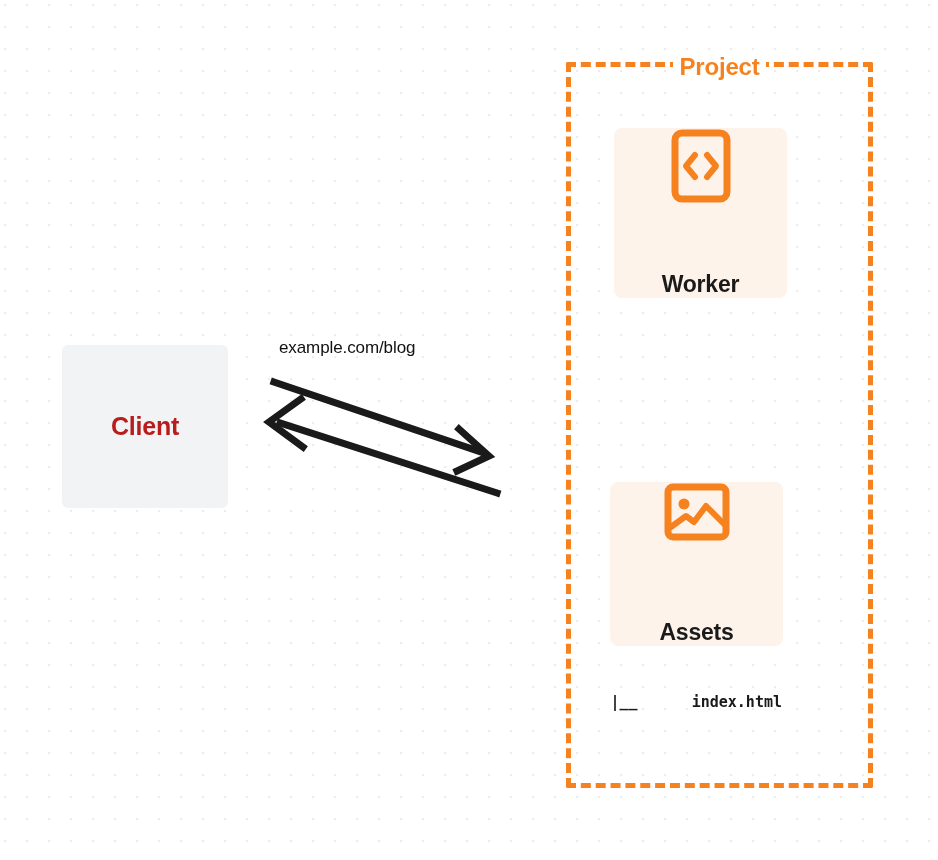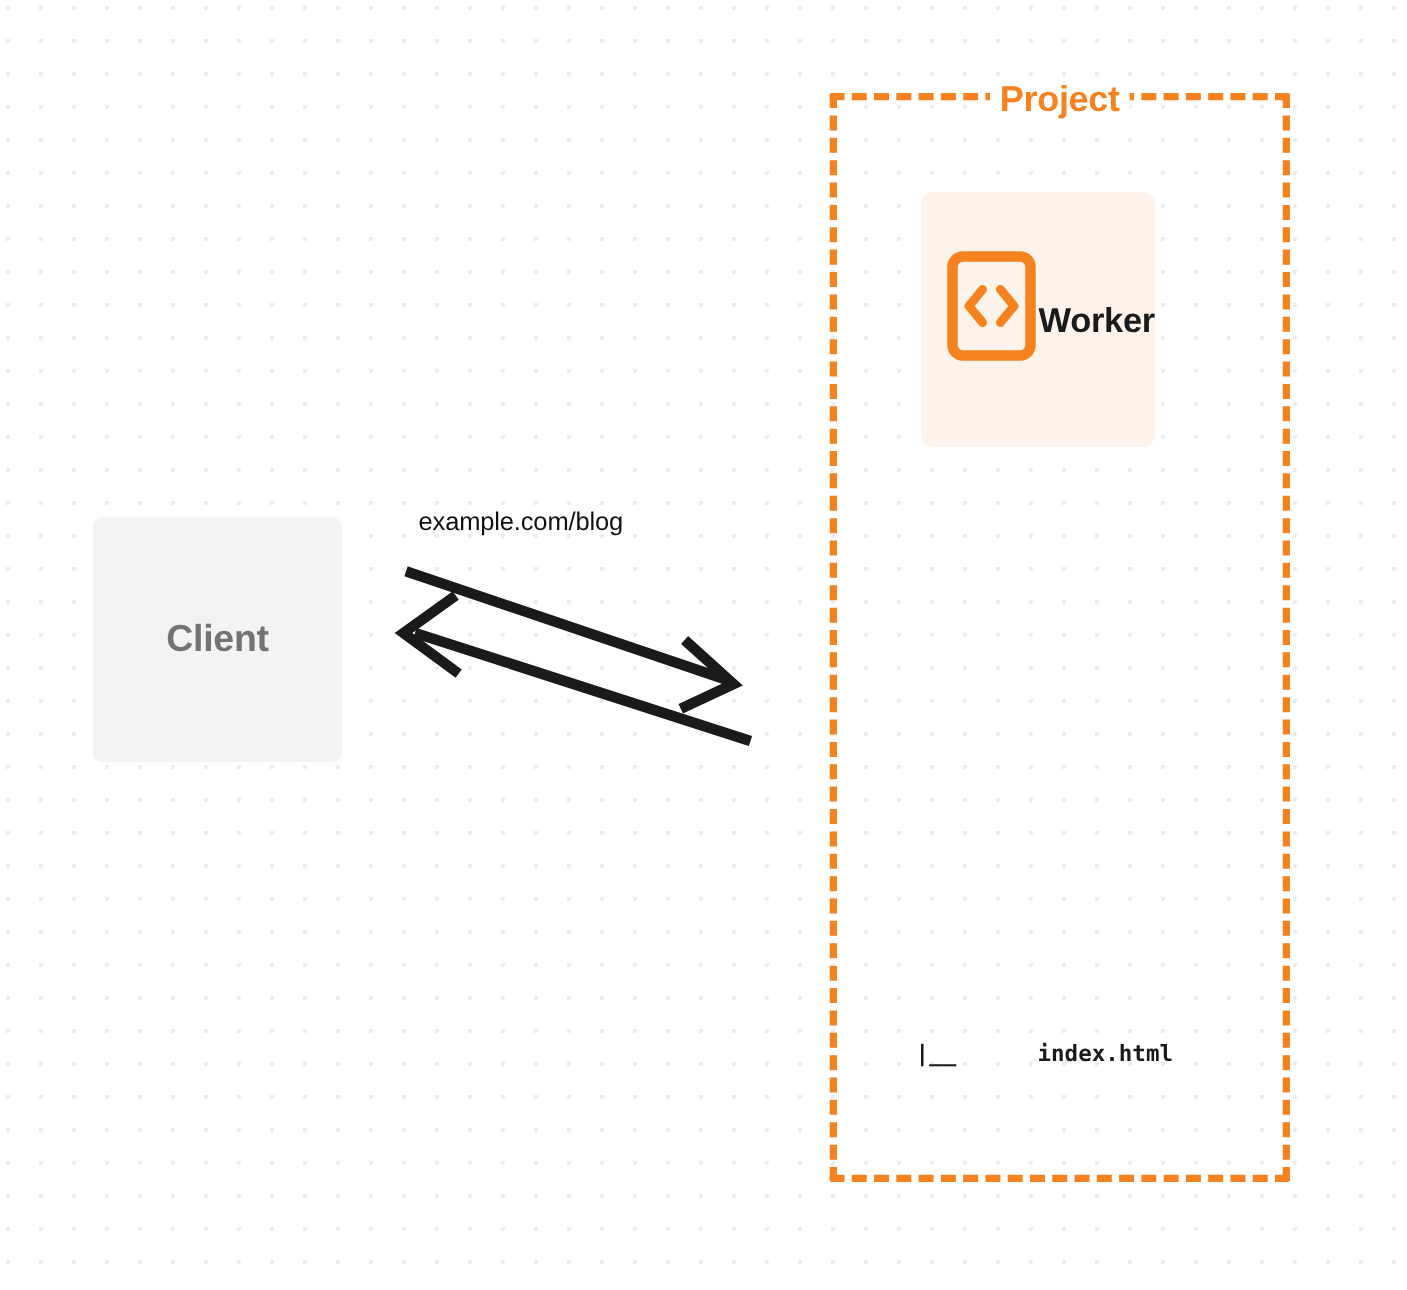--- a/index.html
+++ b/index.html
@@ -33,21 +33,21 @@
     height: 163px;
     background: #f2f3f4;
     border-radius: 6px;
     display: flex;
     align-items: center;
     justify-content: center;
   }
   .client-label {
     font-size: 25px;
     font-weight: bold;
-    color: #737373;
+    color: #b91c1c;
     letter-spacing: -0.2px;
   }
 
   
   .edge-label {
     position: absolute;
     left: 279px;
     top: 338px;
     font-size: 17px;
     font-weight: normal;
@@ -62,21 +62,21 @@
     left: 0;
     top: 0;
     width: 938px;
     height: 860px;
     pointer-events: none;
   }
 
   
   .project-box {
     position: absolute;
-    left: 553px;
+    left: 566px;
     top: 62px;
     width: 307px;
     height: 726px;
     border: 5px dashed #f6821f;
     border-radius: 2px;
     box-sizing: border-box;
     text-align: right;
   }
   .project-title {
     position: absolute;
@@ -88,27 +88,27 @@
     font-size: 24px;
     font-weight: bold;
     color: #f6821f;
     white-space: nowrap;
     letter-spacing: -0.2px;
   }
 
   
   .card {
     position: absolute;
-    width: 156px;
+    width: 173px;
     background: #fdf3ea;
     border-radius: 8px;
     display: flex;
-    flex-direction: row;
+    flex-direction: column;
     align-items: center;
-    justify-content: flex-end;
+    justify-content: space-between;
   }
   .card-worker {
     left: 614px;
     top: 128px;
     height: 170px;
   }
   .card-assets {
     left: 610px;
     top: 482px;
     height: 164px;
@@ -174,19 +174,29 @@
     <span class="card-icon">
       <svg width="62" height="76" viewBox="0 0 62 76" aria-hidden="true">
         <rect x="5" y="5" width="52" height="66" rx="7" ry="7" fill="none" stroke="#f6821f" stroke-width="7"></rect>
         <polyline points="25,27 16,38 25,49" fill="none" stroke="#f6821f" stroke-width="6" stroke-linecap="round" stroke-linejoin="round"></polyline>
         <polyline points="37,27 46,38 37,49" fill="none" stroke="#f6821f" stroke-width="6" stroke-linecap="round" stroke-linejoin="round"></polyline>
       </svg>
     </span>
     <span class="card-label">Worker</span>
   </div>
 
+  <div class="card card-assets">
+    <span class="card-icon">
+      <svg width="68" height="60" viewBox="0 0 68 60" aria-hidden="true">
+        <rect x="5" y="5" width="58" height="50" rx="5" ry="5" fill="none" stroke="#f6821f" stroke-width="7"></rect>
+        <circle cx="21" cy="22" r="5.5" fill="#f6821f"></circle>
+        <polyline points="8,45 23,34 31,40 43,24 62,43" fill="none" stroke="#f6821f" stroke-width="6" stroke-linecap="round" stroke-linejoin="round"></polyline>
+      </svg>
+    </span>
+    <span class="card-label">Assets</span>
+  </div>
 
   <div class="file-tree">
     <div>|__      index.html</div>
     
   </div>
 
 </div>
 
 </body></html>

